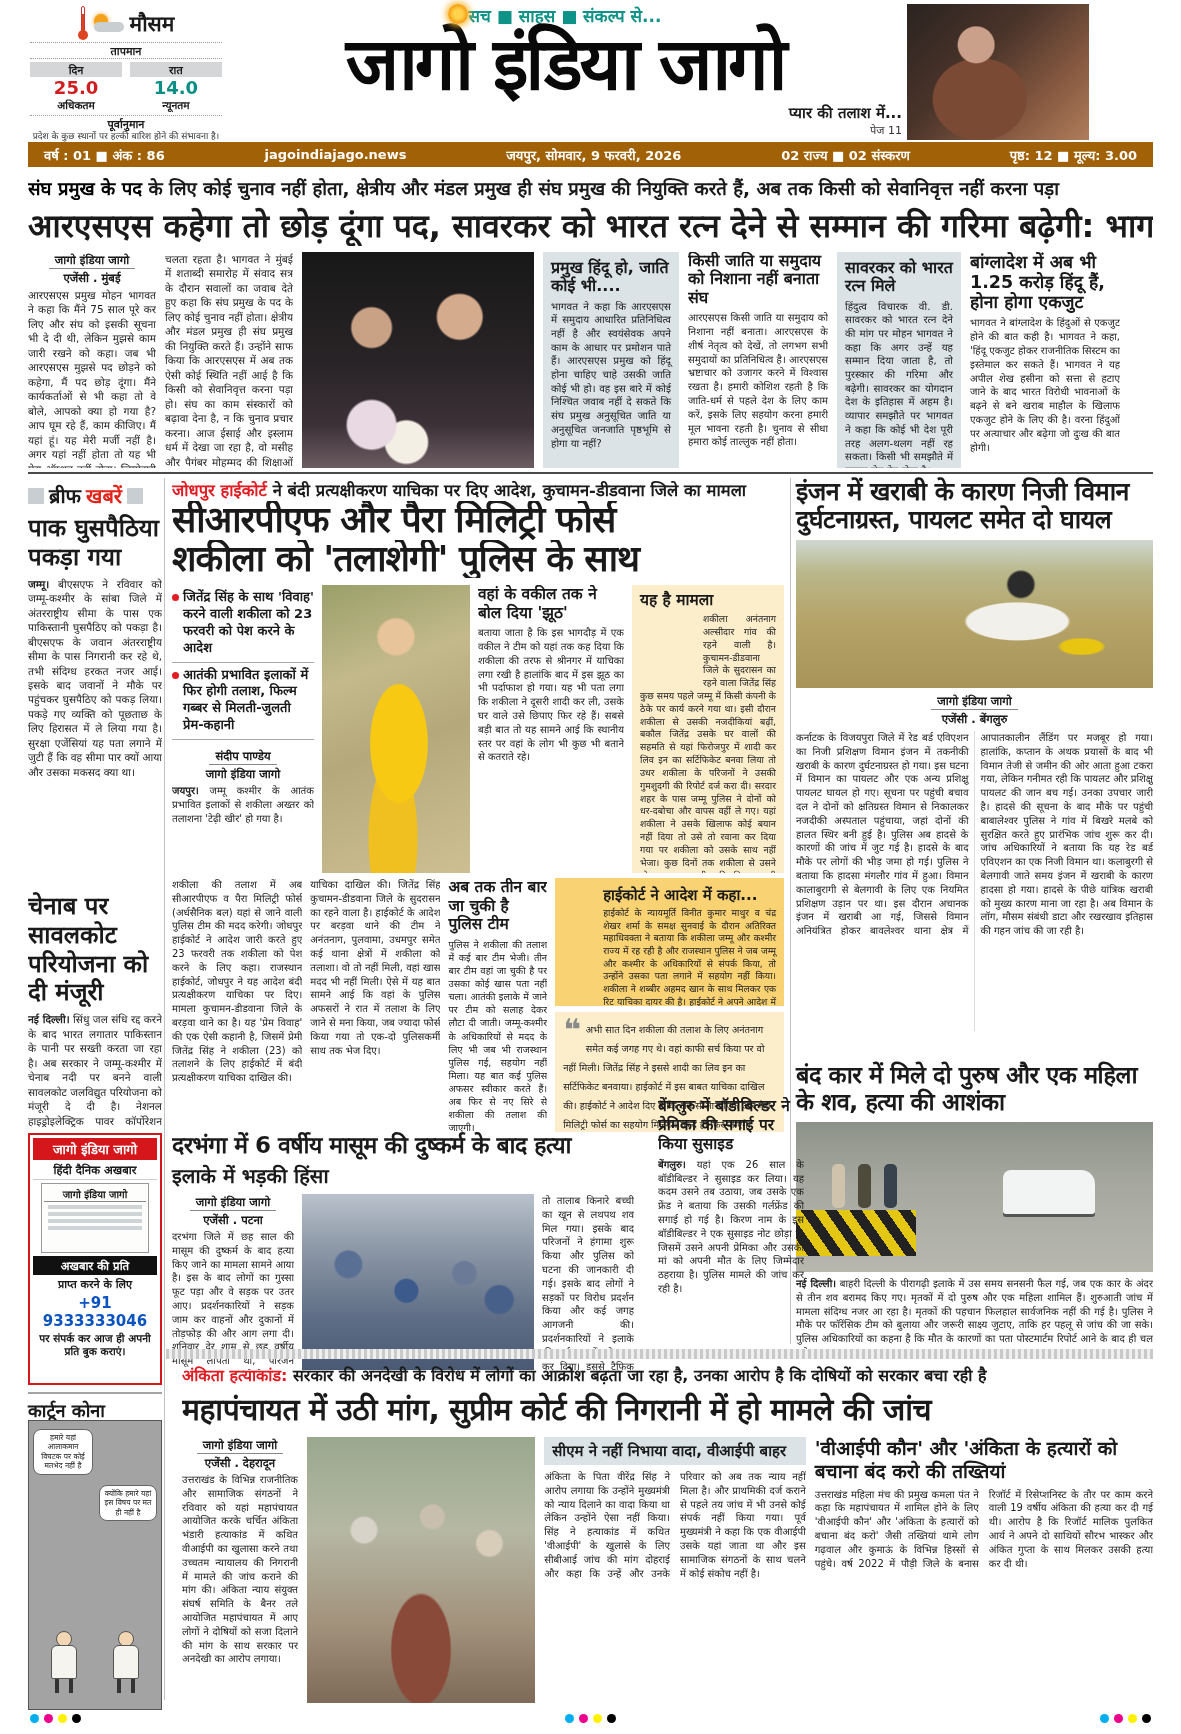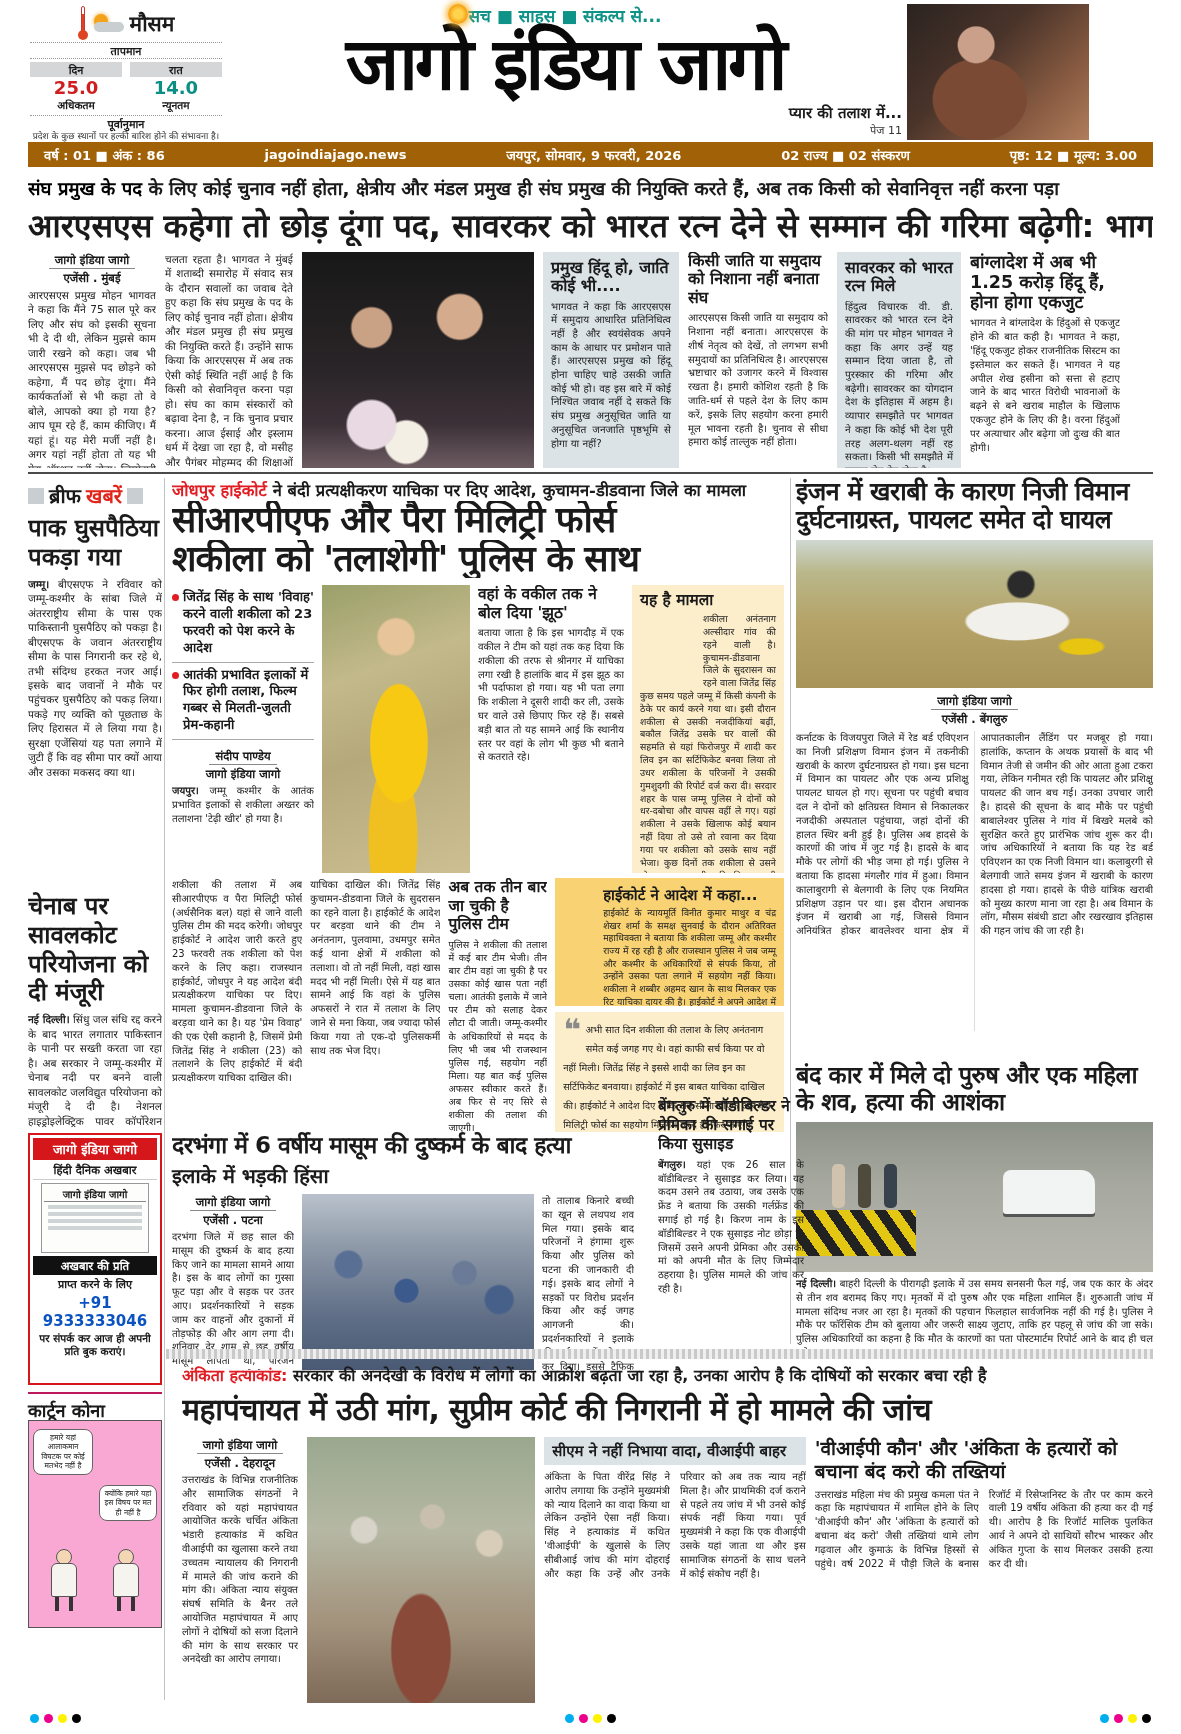--- a/index.html
+++ b/index.html
@@ -79,22 +79,22 @@
   .sub-box { top:1133px; height:252px; border:2px solid #d5171c; padding:3px; text-align:center; }
   .sub-head { background:#d5171c; color:#fff; font-size:13px; font-weight:800; padding:2px 0; }
   .sub-sub { font-size:11.5px; font-weight:800; padding:2px 0; border-bottom:1px solid #ccc; }
   .sub-thumb { margin:3px auto; width:108px; height:70px; border:1px solid #999; padding:3px 2px; background:#fdfdfb; }
   .sub-thumb .tt { font-size:10px; font-weight:800; border-bottom:1px solid #888; }
   .sub-thumb .ln { height:4px; background:#cfd4d6; margin:3px 4px; }
   .sub-bar { background:#111; color:#fff; font-size:11.5px; font-weight:800; padding:2px 0; }
   .sub-bar2 { font-size:11px; font-weight:800; padding:1px 0; }
   .sub-phone { color:#0a53c0; font-size:15px; font-weight:800; padding:2px 0; }
   .sub-note { font-size:10.5px; font-weight:700; line-height:1.25; }
-  .cartoon-head { top:1392px; font-size:18px; font-weight:800; border-top:2px solid #be185d; padding-top:4px; }
-  .cartoon-box { top:1420px; height:208px; border:1.5px solid #555; background:#f9a8d4; }
+  .cartoon-head { top:1392px; font-size:18px; font-weight:800; border-top:2px solid #a3a3a3; padding-top:4px; }
+  .cartoon-box { top:1420px; height:290px; border:1.5px solid #555; background:#a3a3a3; }
   .bubble { position:absolute; background:#fff; border:1px solid #666; border-radius:8px; font-size:7.5px; line-height:1.25; padding:3px 4px; text-align:center; }
   .fig { position:absolute; width:34px; }
   .fig .head { width:16px; height:16px; border-radius:50%; background:#f3d7b5; border:1px solid #555; margin:0 auto; }
   .fig .bodyy { width:26px; height:34px; background:#f6f4ee; border:1px solid #555; border-radius:6px 6px 2px 2px; margin:-2px auto 0; }
   .fig .legs { width:18px; height:14px; margin:0 auto; border-left:4px solid #333; border-right:4px solid #333; }
 
   
   .sk { left:172px; top:478px; width:612px; }
   .kicker { font-size:16.5px; font-weight:800; white-space:nowrap; }
   .kicker .red { color:#e11d23; }

